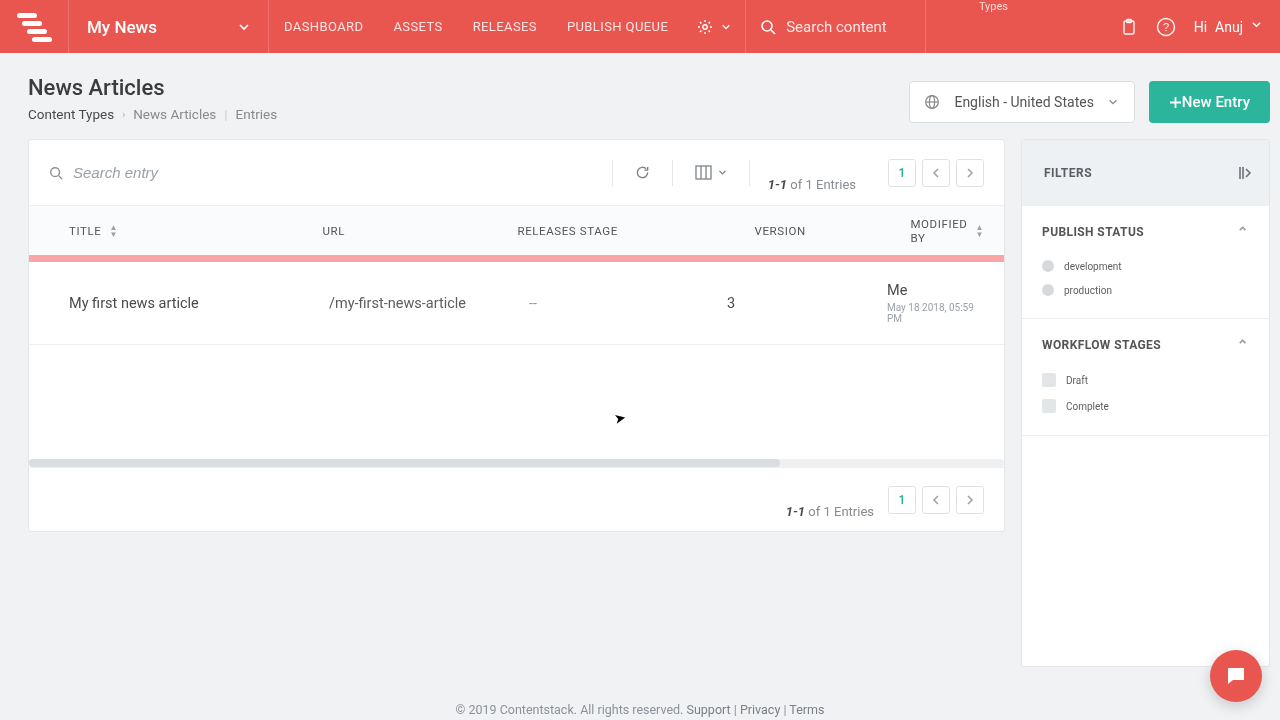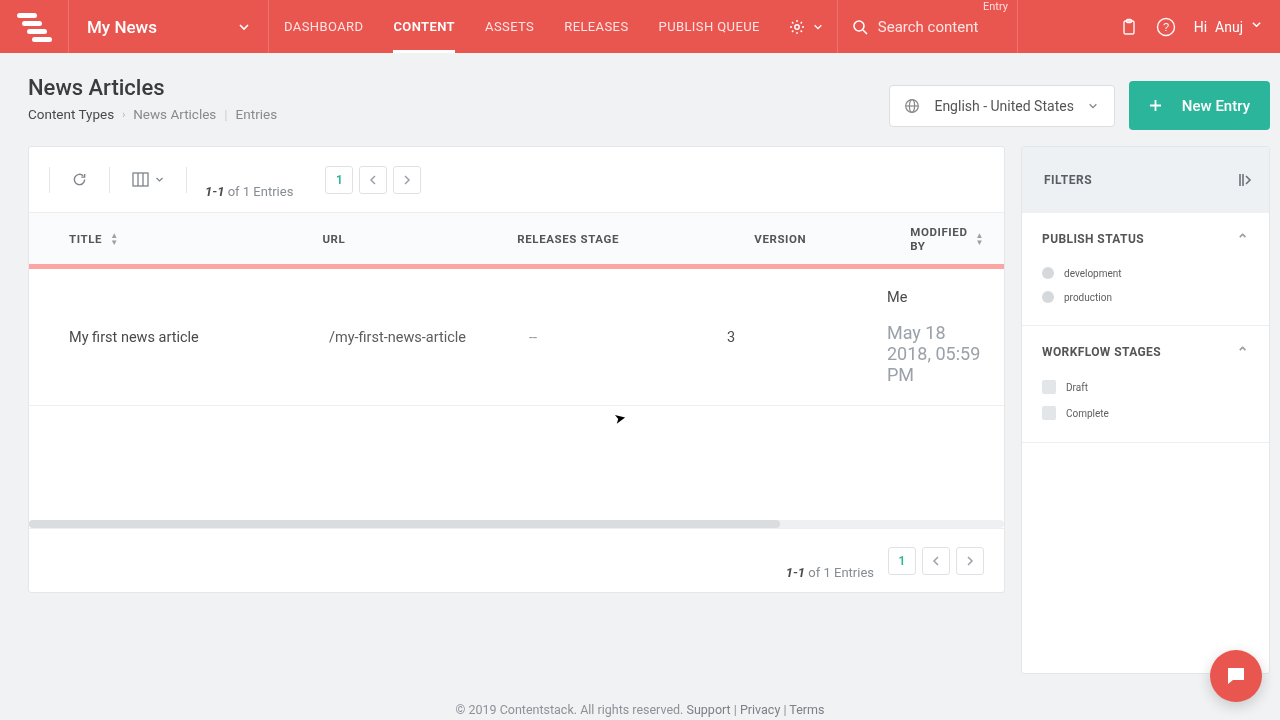--- a/index.html
+++ b/index.html
@@ -90,22 +90,22 @@
   .breadcrumb .grey { color:#8a8a8a; }
   .crumb-chev { color:#b0b0b0; font-size:10px; }
   .crumb-sep { color:#cfcfcf; }
   .top-right { display:flex; align-items:center; gap:14px; margin-top:6px;}
   .lang-picker {
     background:#fff; border:1px solid #dcdfe2; border-radius:4px;
     height:42px; display:flex; align-items:center; gap:14px; padding:0 16px 0 14px;
     font-size:14px; color:#555; cursor:pointer;
   }
   .new-entry-btn {
-    background:#2bb59a; color:#fff; border-radius:4px; height:49px;
-    display:flex; align-items:center; gap:20px; padding:0 20px; font-size:15px;
+    background:#2bb59a; color:#fff; border-radius:4px; height:42px;
+    display:flex; align-items:center; gap:0; padding:0 20px; font-size:15px;
     cursor:pointer; font-weight:500;
   }
 
   
   .main { display:flex; gap:16px; padding:16px 10px 0 28px; align-items:flex-start;}
   .list-panel {
     background:#fff; border:1px solid #e4e6e9; border-radius:3px;
     flex:1; min-width:0; position:relative;
   }
   .toolbar {
@@ -127,40 +127,40 @@
   .pager-cell {
     width:28px; height:28px; border:1px solid #dfe2e5; border-radius:3px;
     display:flex; align-items:center; justify-content:center; font-size:12px;
     color:#8b9197; cursor:pointer; background:#fff;
   }
   .pager-cell.current { color:#2bb59a; font-weight:600; }
 
   
   .col-headers {
     display:flex; align-items:center; height:56px; padding:0 20px 0 40px;
-    font-size:11.5px; letter-spacing:.6px; font-weight:700; color:#555;
-    border-bottom:5px solid #fca5a5; background:#fafbfc;
+    font-size:11.5px; letter-spacing:.6px; font-weight:400; color:#555;
+    border-bottom:7px solid #fca5a5; background:#fafbfc;
   }
   .col-title { width:260px; display:flex; align-items:center; gap:8px;}
   .col-url { width:200px; }
   .col-stage { width:198px; }
   .col-version { width:160px;margin-left:44px; }
   .col-mod { flex:1; display:flex; align-items:center; gap:8px;}
   .sort-arrows { display:flex; flex-direction:column; font-size:8px; line-height:7px; color:#9aa1a8;}
 
   .row {
     display:flex; align-items:center; padding:20px 20px 20px 40px;
     border-bottom:1px solid #eceef0; cursor:pointer; font-size:14.5px; color:#4a4a4a;
   }
   .c-title { width:260px; }
   .c-url { width:200px; color:#5d5d5d;}
   .c-stage { width:198px; color:#999;}
   .c-version { width:160px; }
   .c-mod { flex:1; }
-  .c-mod .sub { font-size:18px; color:#9aa1a8; margin-top:16px;}
+  .c-mod .sub { font-size:10px; color:#9aa1a8; margin-top:3px;}
 
   .empty-area { height:122px; position:relative; }
   .scroll-track {
     position:absolute; left:0; right:0; bottom:0; height:8px; background:#eef0f2;
     border-radius:4px;
   }
   .scroll-thumb {
     position:absolute; left:0; width:77%; top:0; bottom:0; background:#dadde0; border-radius:4px;
   }
 
@@ -214,40 +214,39 @@
     position:absolute; right:18px; bottom:18px; width:52px; height:52px;
     background:#e9554f; border-radius:50%; display:flex; align-items:center;
     justify-content:center; box-shadow:0 4px 14px rgba(0,0,0,.18); cursor:pointer;
   }
   svg { display:block; }
 </style>
 </head>
 <body>
 
 <div class="header">
-  <span class="beta">Entry</span>
+  <span class="beta">Types</span>
   <div class="logo">
     <svg class="logo-svg" viewBox="0 0 36 32">
       <g fill="#fff">
         <rect x="1" y="2" width="20" height="5" rx="2.5"></rect>
         <rect x="6" y="10" width="20" height="5" rx="2.5"></rect>
         <rect x="11" y="18" width="20" height="5" rx="2.5"></rect>
         <rect x="16" y="26" width="20" height="5" rx="2.5"></rect>
       </g>
     </svg>
   </div>
   <div class="stack-select">
     <span>My News</span>
     <svg width="12" height="12" viewBox="0 0 12 12">
         <path d="M2 4l4 4 4-4" stroke="#fff" stroke-width="1.6" fill="none"></path>
       </svg>
   </div>
   <div class="nav">
     <div class="nav-item">DASHBOARD</div>
-    <div class="nav-item active">CONTENT</div>
     <div class="nav-item">ASSETS</div>
     <div class="nav-item">RELEASES</div>
     <div class="nav-item">PUBLISH QUEUE</div>
   </div>
   <div class="nav-settings">
     <svg width="16" height="16" viewBox="0 0 16 16">
         <circle cx="8" cy="8" r="2.2" fill="none" stroke="#fff" stroke-width="1.4"></circle>
         <path d="M8 1v2M8 13v2M1 8h2M13 8h2M3 3l1.4 1.4M11.6 11.6L13 13M13 3l-1.4 1.4M4.4 11.6L3 13" stroke="#fff" stroke-width="1.4"></path>
       </svg>
     <svg width="10" height="10" viewBox="0 0 12 12">
@@ -314,20 +313,27 @@
         </svg>
       <span>New Entry</span>
     </div>
   </div>
 </div>
 
 <div class="main">
   <div class="list-panel">
 
     <div class="toolbar">
+      <div class="search-entry">
+        <svg width="14" height="14" viewBox="0 0 16 16">
+            <circle cx="7" cy="7" r="5" fill="none" stroke="#8a9096" stroke-width="1.6"></circle>
+            <line x1="11" y1="11" x2="15" y2="15" stroke="#8a9096" stroke-width="1.6"></line>
+          </svg>
+        <input type="text" placeholder="Search entry" style="">
+      </div>
       <div class="tool-group">
         <div class="tool-divider"></div>
         <span class="tool-btn">
           <svg width="15" height="15" viewBox="0 0 16 16">
               <path d="M13.5 8a5.5 5.5 0 1 1-1.6-3.9M13.5 2v3.5H10" fill="none" stroke="#7d848b" stroke-width="1.5"></path>
             </svg>
         </span>
         <div class="tool-divider"></div>
         <span class="tool-btn" style="gap:6px">
           <svg width="17" height="15" viewBox="0 0 17 15">

